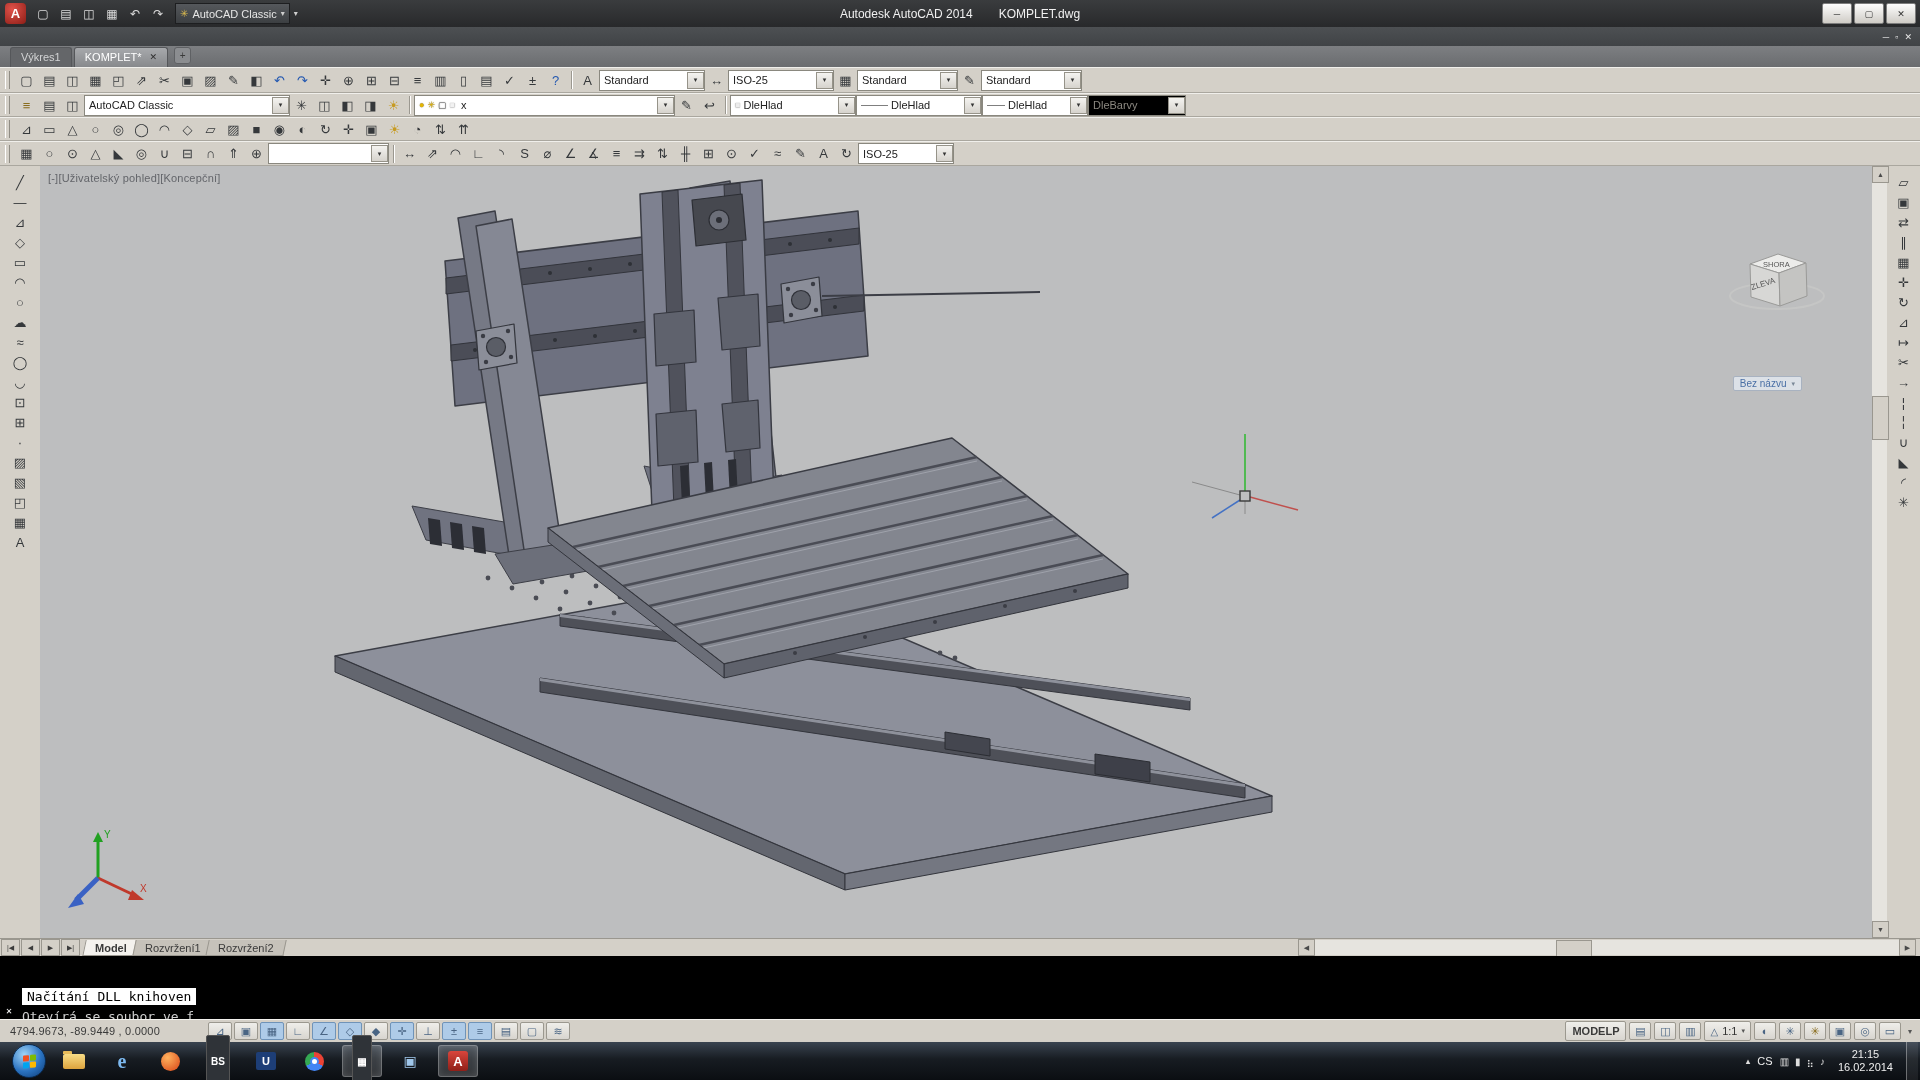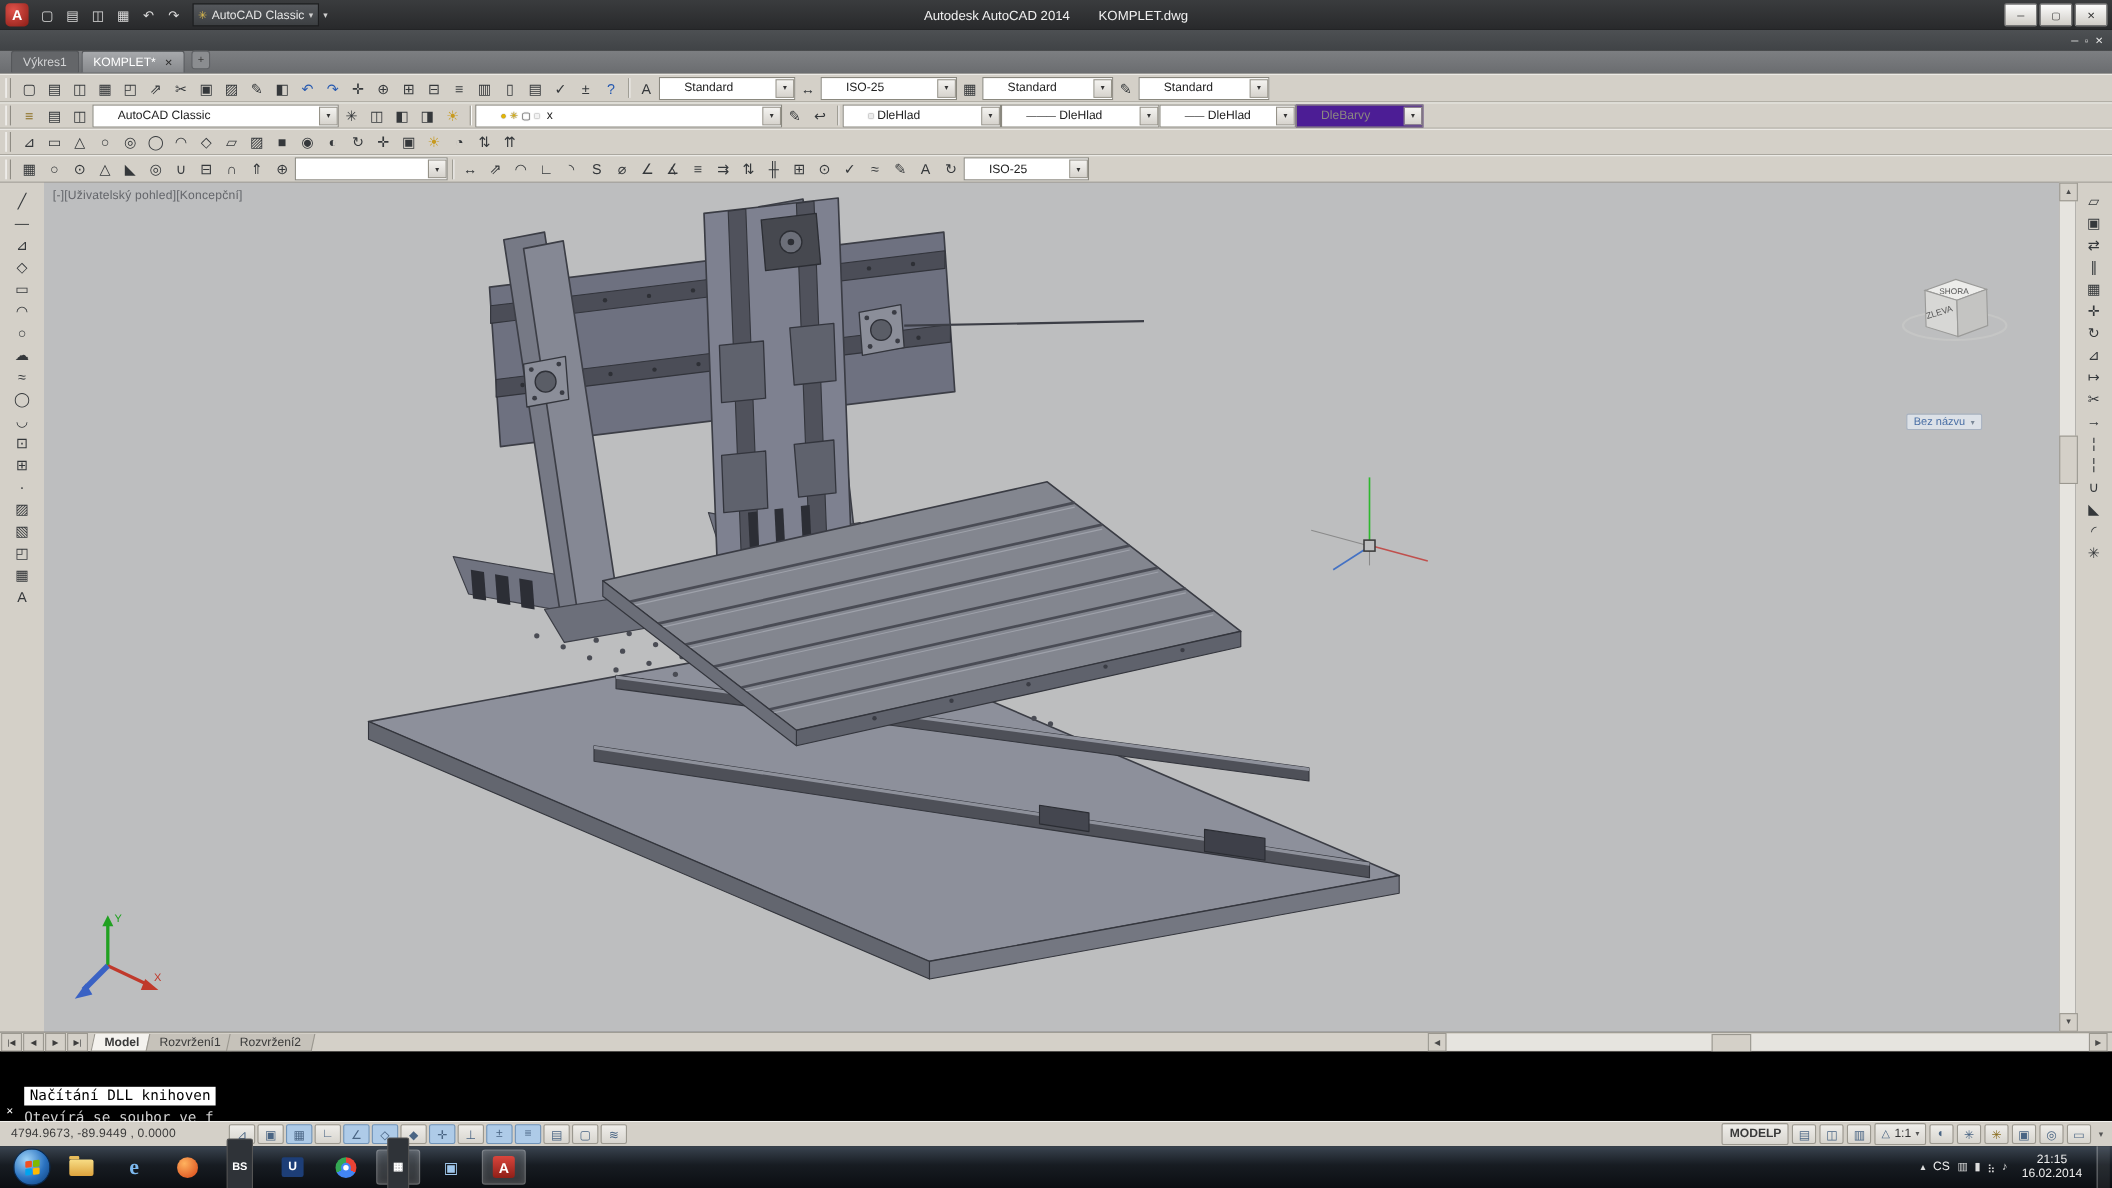--- a/index.html
+++ b/index.html
@@ -25,21 +25,21 @@
   .winbtn{width:28px;height:19px;background:linear-gradient(#fdfdfd,#cfccc6);border:1px solid #7d7d7d;border-radius:2px;
           display:flex;align-items:center;justify-content:center;font-size:9px;color:#333;}
 
   
   .menubar{height:19px;background:linear-gradient(#4d5053,#404346);display:flex;align-items:center;
            color:#f0f0f0;flex:0 0 19px;padding-left:6px;}
   .menu-item{padding:0 9px;height:100%;display:flex;align-items:center;font-size:12px;}
   .mdi-btns{margin-left:auto;display:flex;gap:6px;margin-right:8px;color:#e6e6e6;font-size:9px;}
 
   
-  .filetabs{height:21px;background:linear-gradient(#7d7f82,#6a6c6f);display:flex;align-items:flex-start;
+  .filetabs{height:21px;background:linear-gradient(#7d7f82,#6a6c6f);display:flex;align-items:center;
             padding-left:10px;flex:0 0 21px;}
   .ftab{height:19px;display:flex;align-items:center;padding:0 10px;font-size:11px;margin-right:2px;
         border:1px solid #55575a;border-bottom:none;border-radius:3px 3px 0 0;}
   .ftab.inactive{background:#646669;color:#d3d4d5;}
   .ftab.active{background:linear-gradient(#a7a9ac,#87898c);color:#fff;}
   .tabx{margin-left:8px;font-size:9px;color:#2e2e2e;}
   .newtab{width:15px;height:15px;margin:0 0 2px 4px;border-radius:3px;background:#8b8d90;color:#3a3a3a;
           display:flex;align-items:center;justify-content:center;font-size:10px;border:1px solid #5f6164;}
 
   
@@ -49,24 +49,24 @@
   .row2{flex:0 0 22px;height:22px;}
   .row3{flex:0 0 22px;height:22px;}
   .row4{flex:0 0 23px;height:23px;}
   .tbgrip{width:3px;height:18px;border-left:1px solid #fff;border-right:1px solid #8f8c84;margin:0 5px 0 3px;flex:none;}
   .tbsep{width:1px;height:18px;background:#9b9890;box-shadow:1px 0 0 #fff;margin:0 4px;flex:none;}
   .icons{display:flex;align-items:center;}
   .tbtn{width:23px;height:21px;background:transparent;border:1px solid transparent;display:flex;align-items:center;
         justify-content:center;padding:0;cursor:default;flex:none;}
   .tbtn .g{color:var(--ic,#35383b);font-size:13px;line-height:1;}
   .combo{height:19px;background:#fff;border:1px solid #8a887f;display:flex;align-items:center;
-         font-size:11px;padding-left:22px;gap:3px;flex:none;color:#222;}
+         font-size:11px;padding-left:4px;gap:3px;flex:none;color:#222;}
   .combo .darr{width:15px;height:15px;margin-left:auto;background:linear-gradient(#f4f3f0,#d6d3cd);
                border:1px solid #969389;display:flex;align-items:center;justify-content:center;font-size:7px;color:#333;}
-  .combo.disabled{background:#4c1d95;color:#8b8880;}
+  .combo.disabled{background:#000000;color:#8b8880;}
   .mini{font-size:9px;line-height:1;}
   .swatch-border{text-shadow:0 0 1px #555;}
 
   
   .main{flex:1 1 auto;display:flex;min-height:0;}
   .side-strip{width:40px;background:#d4d0c8;display:flex;flex-direction:column;align-items:center;padding-top:6px;flex:none;}
   .side-strip .tbtn{width:26px;height:20px;}
   .canvas{position:relative;width:1832px;background:#bdbebf;overflow:hidden;flex:none;}
   .vp-label{position:absolute;left:8px;top:6px;color:#63656a;font-size:11px;letter-spacing:.2px;}
   .beznazvu{position:absolute;top:210px;right:70px;background:rgba(223,228,235,.9);border:1px solid #a8b2c0;

